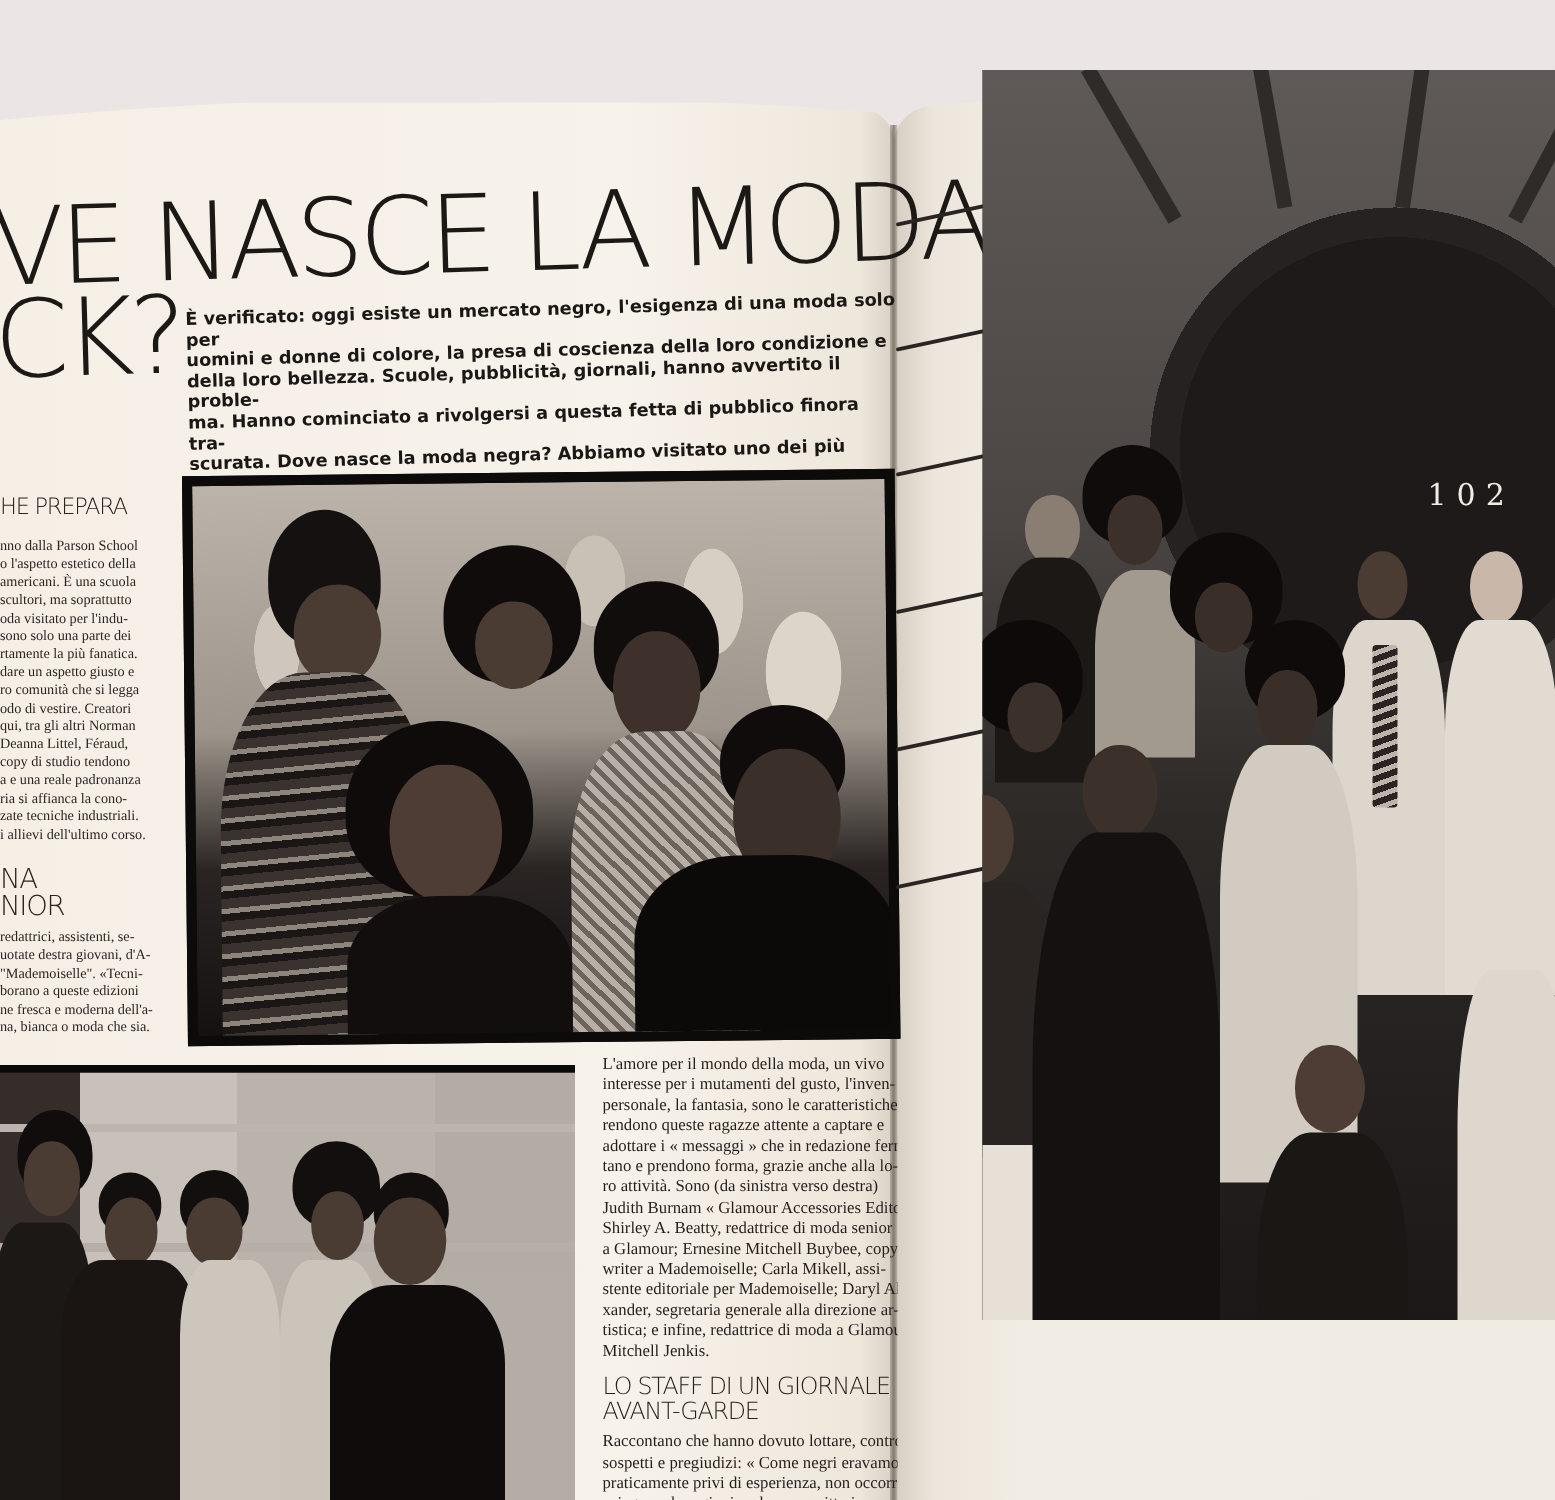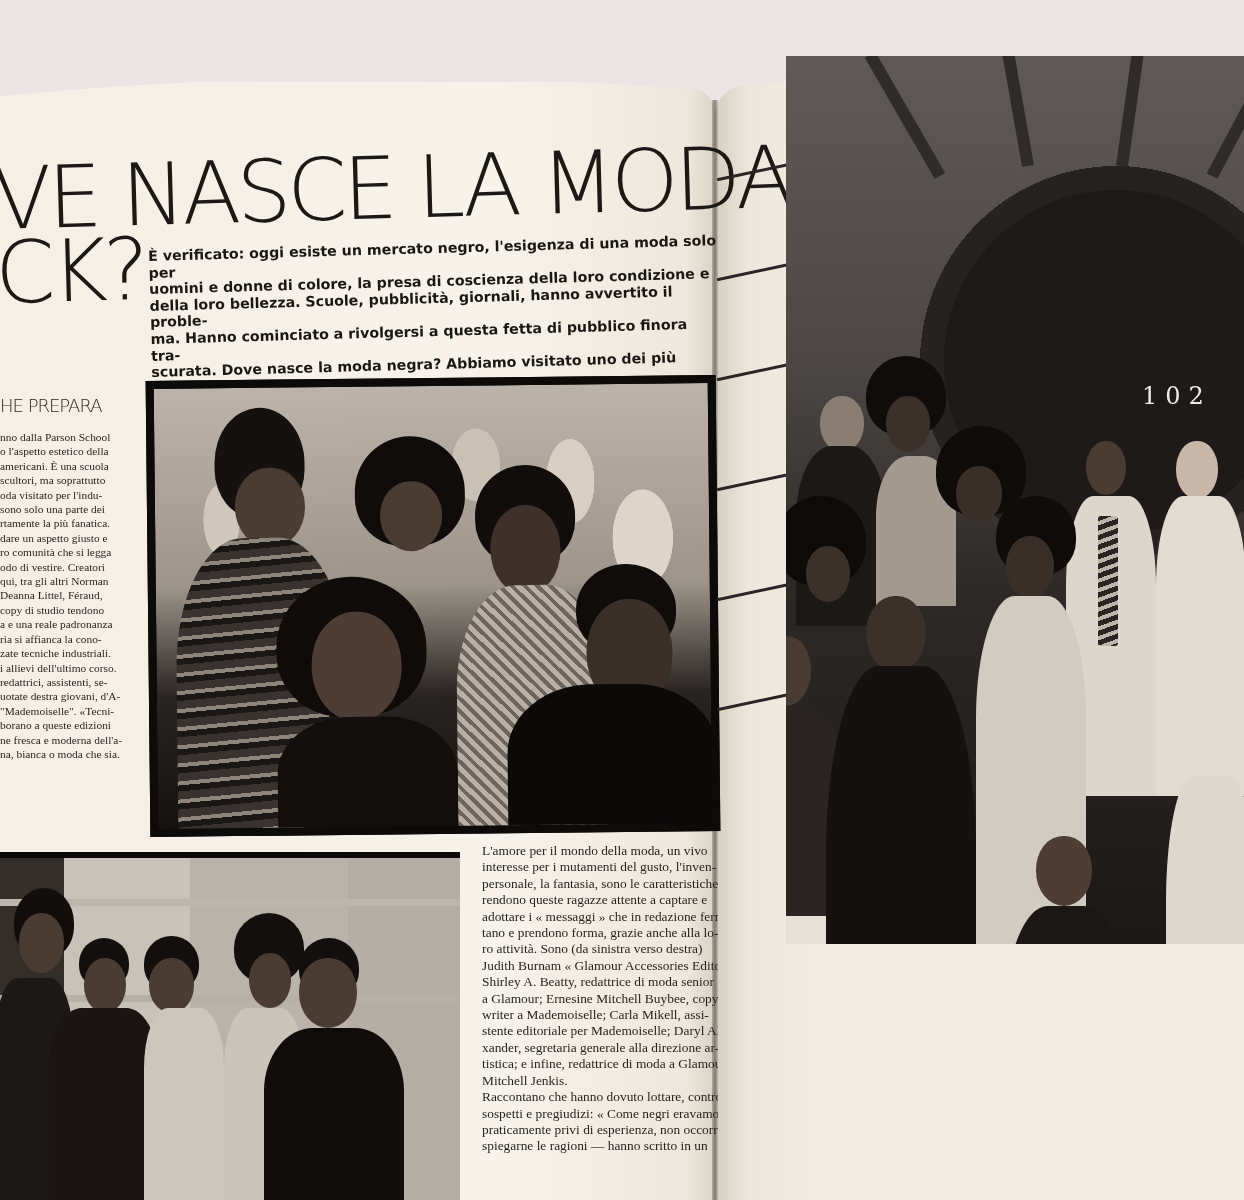--- a/index.html
+++ b/index.html
@@ -64,21 +64,21 @@
     left: -6px; top: 852px; width: 466px; height: 348px; background: #171311; border-top: 6px solid #0b0908;
   }
   .photo-bottom-left .bg { position: absolute; inset: 0;
     background:
       linear-gradient(180deg, transparent 0 12%, #d9d3cb 12% 14%, transparent 14% 40%, #d3ccc4 40% 42%, transparent 42%),
       linear-gradient(90deg, #3a3330 0 15%, #e7e1d9 15% 42%, #d7d0c7 42% 76%, #cfc8bf 76% 100%);
     opacity: .85;
   }
 
   .photo-right {
-    left: 786px; top: 56px; width: 458px; height: 888px; background: #2b2725;
+    left: 786px; top: 56px; width: 458px; height: 1000px; background: #2b2725;
   }
   .photo-right .wall { position: absolute; inset: 0;
     background: linear-gradient(180deg, #5f5a57 0%, #4c4745 35%, #2d2927 60%, #1b1817 100%); }
   .arch { position: absolute; left: 120px; top: 96px; width: 420px; height: 420px; border-radius: 50%;
     background: radial-gradient(circle at 50% 50%, #1d1a19 0 58%, #262221 58% 66%, transparent 66%); }
   .house-number { position: absolute; left: 356px; top: 326px; color: #f0ebe4; font-family: "DejaVu Serif", serif; font-size: 24px; letter-spacing: 8px; }
   .ray { position: absolute; width: 12px; height: 140px; background: #2f2b29; transform-origin: bottom center; }
 
   .stripes { position: absolute; left: 716px; top: 150px; width: 72px; height: 900px; }
   .stripes i { position: absolute; left: 0; width: 80px; height: 3px; background: #2a2523; border-radius: 2px; transform: rotate(-12deg); }
@@ -126,20 +126,24 @@
   <p>dare un aspetto giusto e</p>
   <p>ro comunità che si legga</p>
   <p>odo di vestire. Creatori</p>
   <p>qui, tra gli altri Norman</p>
   <p>Deanna Littel, Féraud,</p>
   <p>copy di studio tendono</p>
   <p>a e una reale padronanza</p>
   <p>ria si affianca la cono-</p>
   <p>zate tecniche industriali.</p>
   <p>i allievi dell'ultimo corso.</p>
+  <div class="sub2">
+    <div>NA</div>
+    <div>NIOR</div>
+  </div>
   <p>redattrici, assistenti, se-</p>
   <p>uotate destra giovani, d'A-</p>
   <p>"Mademoiselle". «Tecni-</p>
   <p>borano a queste edizioni</p>
   <p>ne fresca e moderna dell'a-</p>
   <p>na, bianca o moda che sia.</p>
 </div>
 
 <div class="photo photo-top">
   <div class="bg"></div>
@@ -234,18 +238,22 @@
   <p>tano e prendono forma, grazie anche alla lo-</p>
   <p>ro attività. Sono (da sinistra verso destra)</p>
   <p>Judith Burnam « Glamour Accessories Editor »</p>
   <p>Shirley A. Beatty, redattrice di moda senior</p>
   <p>a Glamour; Ernesine Mitchell Buybee, copy</p>
   <p>writer a Mademoiselle; Carla Mikell, assi-</p>
   <p>stente editoriale per Mademoiselle; Daryl Ale-</p>
   <p>xander, segretaria generale alla direzione ar-</p>
   <p>tistica; e infine, redattrice di moda a Glamour</p>
   <p>Mitchell Jenkis.</p>
+  <div class="sub">
+    <div>LO STAFF DI UN GIORNALE</div>
+    <div>AVANT-GARDE</div>
+  </div>
   <p>Raccontano che hanno dovuto lottare, contro</p>
   <p>sospetti e pregiudizi: « Come negri eravamo</p>
   <p>praticamente privi di esperienza, non occorre</p>
   <p>spiegarne le ragioni — hanno scritto in un</p>
 
 </div>
 
 </body></html>

